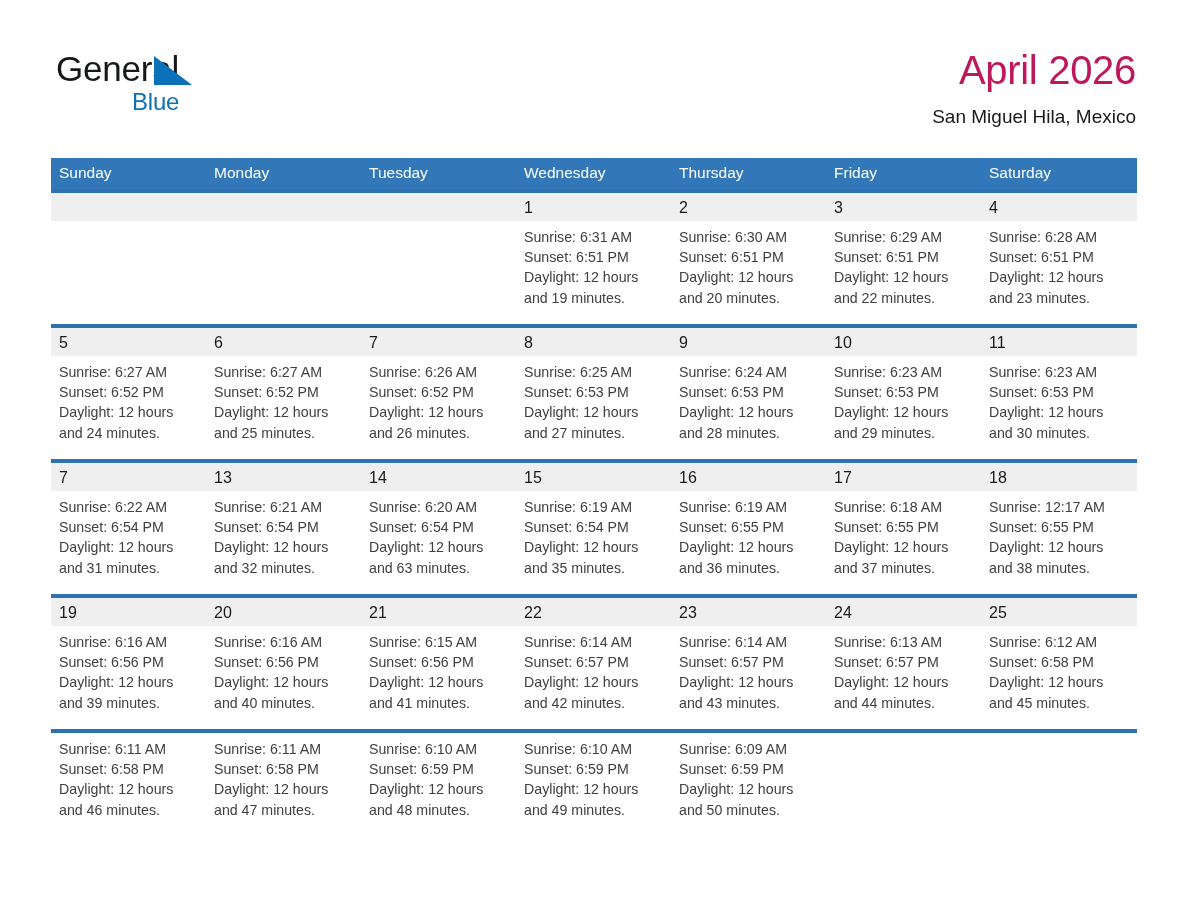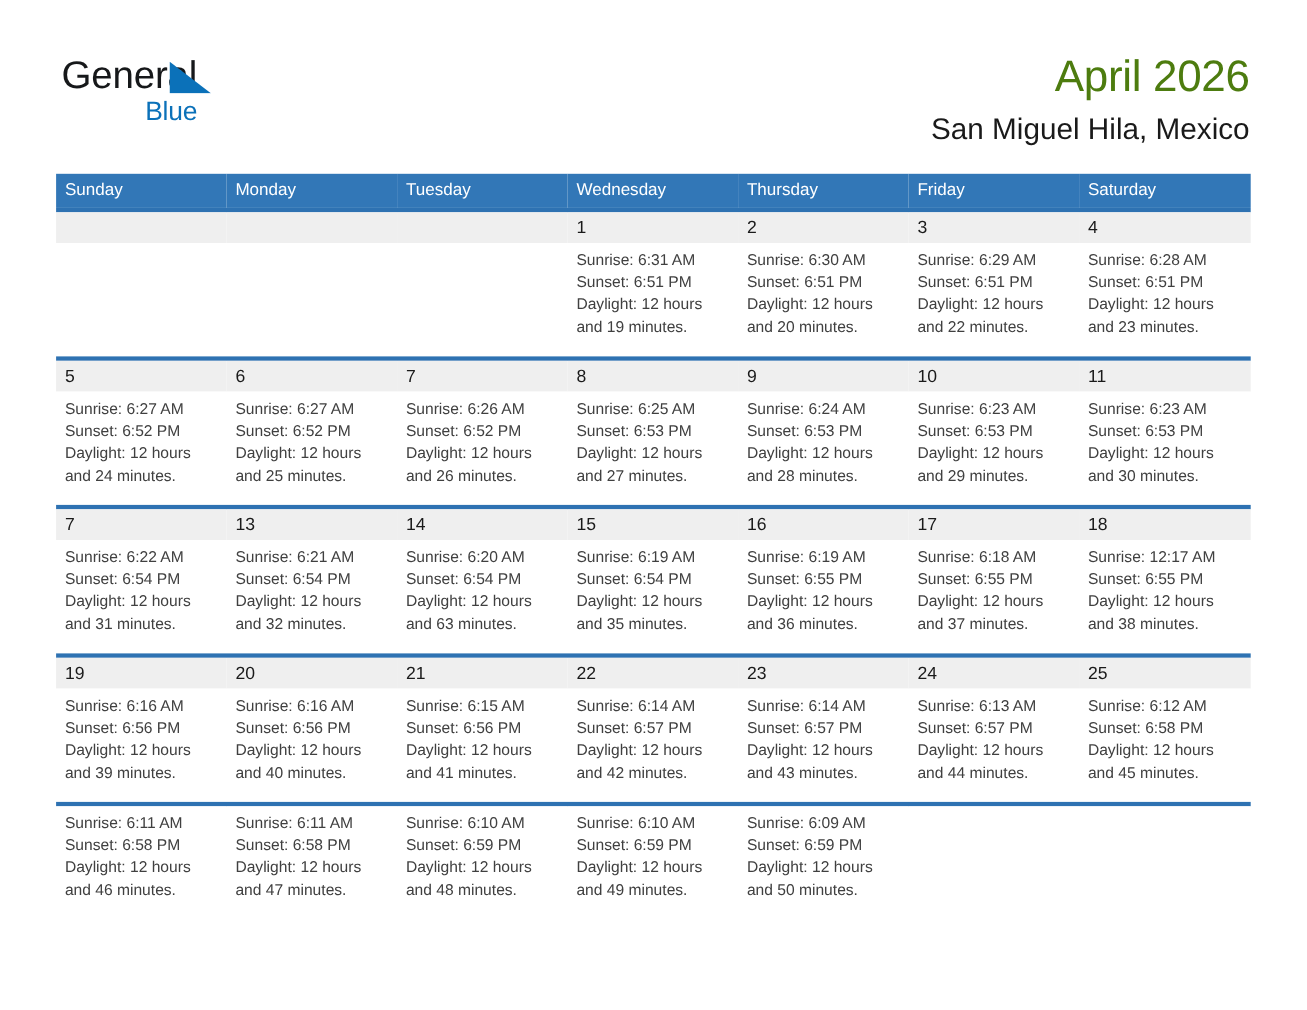--- a/index.html
+++ b/index.html
@@ -62,26 +62,26 @@
   }
   .title-block {
     position: absolute;
     right: 52px;
     top: 46px;
     text-align: right;
   }
   .month-title {
     font-size: 40px;
     font-weight: 400;
-    color: #4d7c0f;
+    color: #be185d;
     line-height: 48px;
     letter-spacing: -0.3px;
   }
   .location-title {
-    font-size: 27px;
+    font-size: 19px;
     font-weight: 400;
     color: #1a1a1a;
     line-height: 30px;
     margin-top: 8px;
   }
 
   
   .calendar {
     position: absolute;
     left: 51px;

